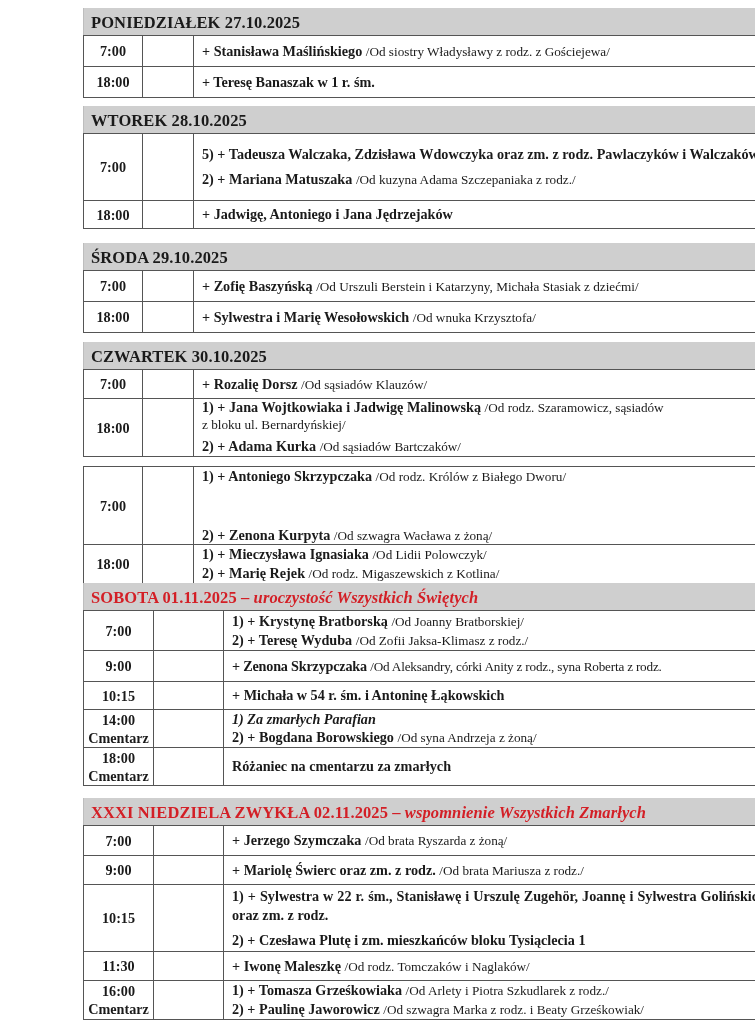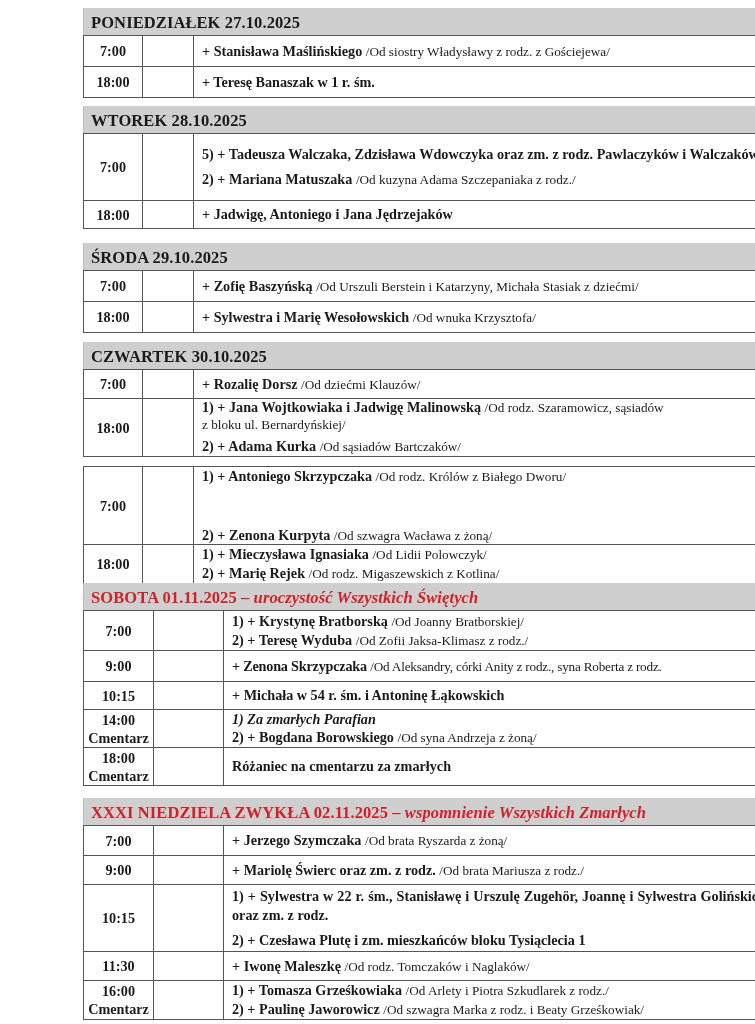--- a/index.html
+++ b/index.html
@@ -116,21 +116,21 @@
     <colgroup>
         <col class="w1">
         <col class="w2">
         <col>
       </colgroup>
     <tbody>
         <tr style="height:29px;">
       <td class="time">7:00</td>
       <td class="blank"></td>
       <td class="intent">
-        <div class="line"><span>+ Rozalię Dorsz</span> <span class="note">/Od dziećmi Klauzów/</span></div>
+        <div class="line"><span>+ Rozalię Dorsz</span> <span class="note">/Od sąsiadów Klauzów/</span></div>
       </td>
     </tr>
     <tr style="height:58px;">
       <td class="time">18:00</td>
       <td class="blank"></td>
       <td class="intent">
         <div class="line" style="line-height:16px;"><span>1) + Jana Wojtkowiaka i Jadwigę Malinowską</span> <span class="note">/Od rodz. Szaramowicz, sąsiadów</span></div>
         <div class="line note-right" style="line-height:16px;"><span class="note">z bloku ul. Bernardyńskiej/</span></div>
         <div class="line" style="margin-top:4px;"><span>2) + Adama Kurka</span> <span class="note">/Od sąsiadów Bartczaków/</span></div>
       </td>

